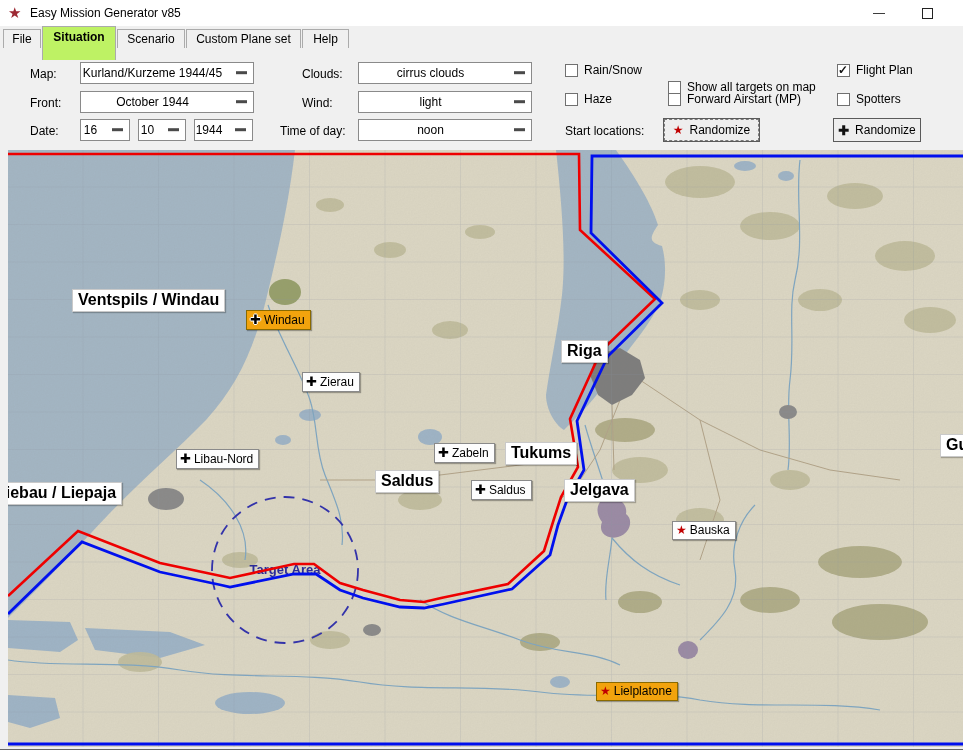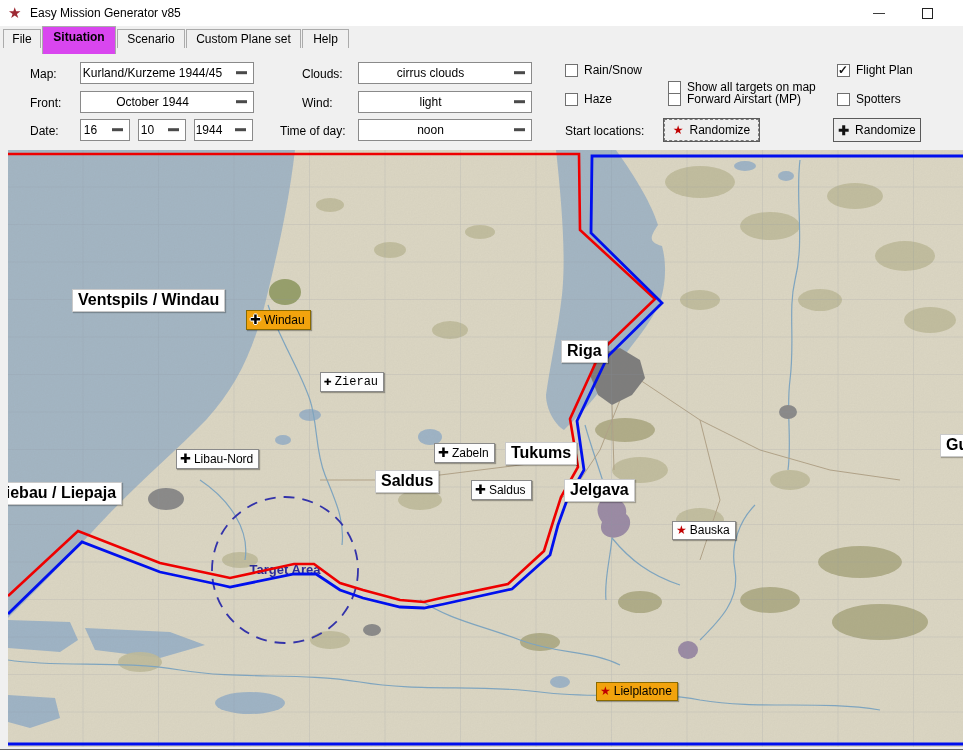--- a/index.html
+++ b/index.html
@@ -12,21 +12,21 @@
   .title-star { position: absolute; left: 8px; top: 4px; font-size: 15px; color: #9d2933; line-height: 18px; }
   .title-text { position: absolute; left: 30px; top: 6px; font-size: 12px; color: #000; }
   .win-btn { position: absolute; top: 0; width: 44px; height: 26px; text-align: center; line-height: 26px; font-size: 12px; color: #222; }
   .btn-min { right: 62px; }
   .btn-max { right: 14px; }
   .btn-max .maxbox { display:inline-block; width: 11px; height: 11px; border: 1px solid #222; vertical-align: middle; }
 
   
   .tabstrip { position: absolute; left: 0; top: 26px; width: 963px; height: 22px; background: #f0f0f0; }
   .tab { position: absolute; top: 3px; height: 19px; background: #f0f0f0; border: 1px solid #ababab; border-bottom: none; text-align: center; font-size: 12px; line-height: 18px; color: #000; }
-  .tab.active { top: 0; height: 28px; background: #d946ef; font-weight: bold; line-height: 21px; z-index: 2; }
+  .tab.active { top: 0; height: 34px; background: #bef264; font-weight: bold; line-height: 21px; z-index: 2; }
   .panel-border-top { position: absolute; left: 0; top: 48px; width: 963px; height: 0; border-top: 1px solid #d5d5d5; }
 
   
   .panel { position: absolute; left: 0; top: 48px; width: 963px; height: 102px; background: #f0f0f0; }
   .lbl { position: absolute; font-size: 12px; color: #000; white-space: nowrap; }
   .combo { position: absolute; height: 22px; background: #fff; border: 1px solid #8a8a8a; font-size: 12px; color: #000;
            display: flex; align-items: center; justify-content: center; padding-right: 29px; white-space: nowrap; }
   .combo::after { content: ""; position: absolute; right: 6px; top: 50%; width: 11px; height: 3px; background: #4a4a4a;
                   box-shadow: 0 2px 0 #fdfdfd; transform: translateY(-60%); }
   .chk { position: absolute; display: flex; align-items: center; gap: 6px; font-size: 12px; color: #000; white-space: nowrap; }
@@ -252,21 +252,21 @@
     <div class="city-label" style="left:497px;top:292px;">Tukums</div>
     <div class="city-label" style="left:367px;top:320px;">Saldus</div>
     <div class="city-label" style="left:556px;top:329px;">Jelgava</div>
     <div class="city-label" style="left:-18px;top:332px;">Liebau / Liepaja</div>
     <div class="city-label" style="left:932px;top:284px;">Gu</div>
 
     <div class="af-marker orange" style="left:238px;top:160px;justify-content:flex-end;">
       <span class="icon-plus"></span>
         <span>Windau</span>
     </div>
-    <div class="af-marker" style="left:312px;top:222px;font-family:Liberation Mono, monospace;">
+    <div class="af-marker" style="left:294px;top:222px;">
       <span class="icon-plus"></span>
         <span>Zierau</span>
     </div>
     <div class="af-marker" style="left:168px;top:299px;">
       <span class="icon-plus"></span>
         <span>Libau-Nord</span>
     </div>
     <div class="af-marker" style="left:426px;top:293px;">
       <span class="icon-plus"></span>
         <span>Zabeln</span>

